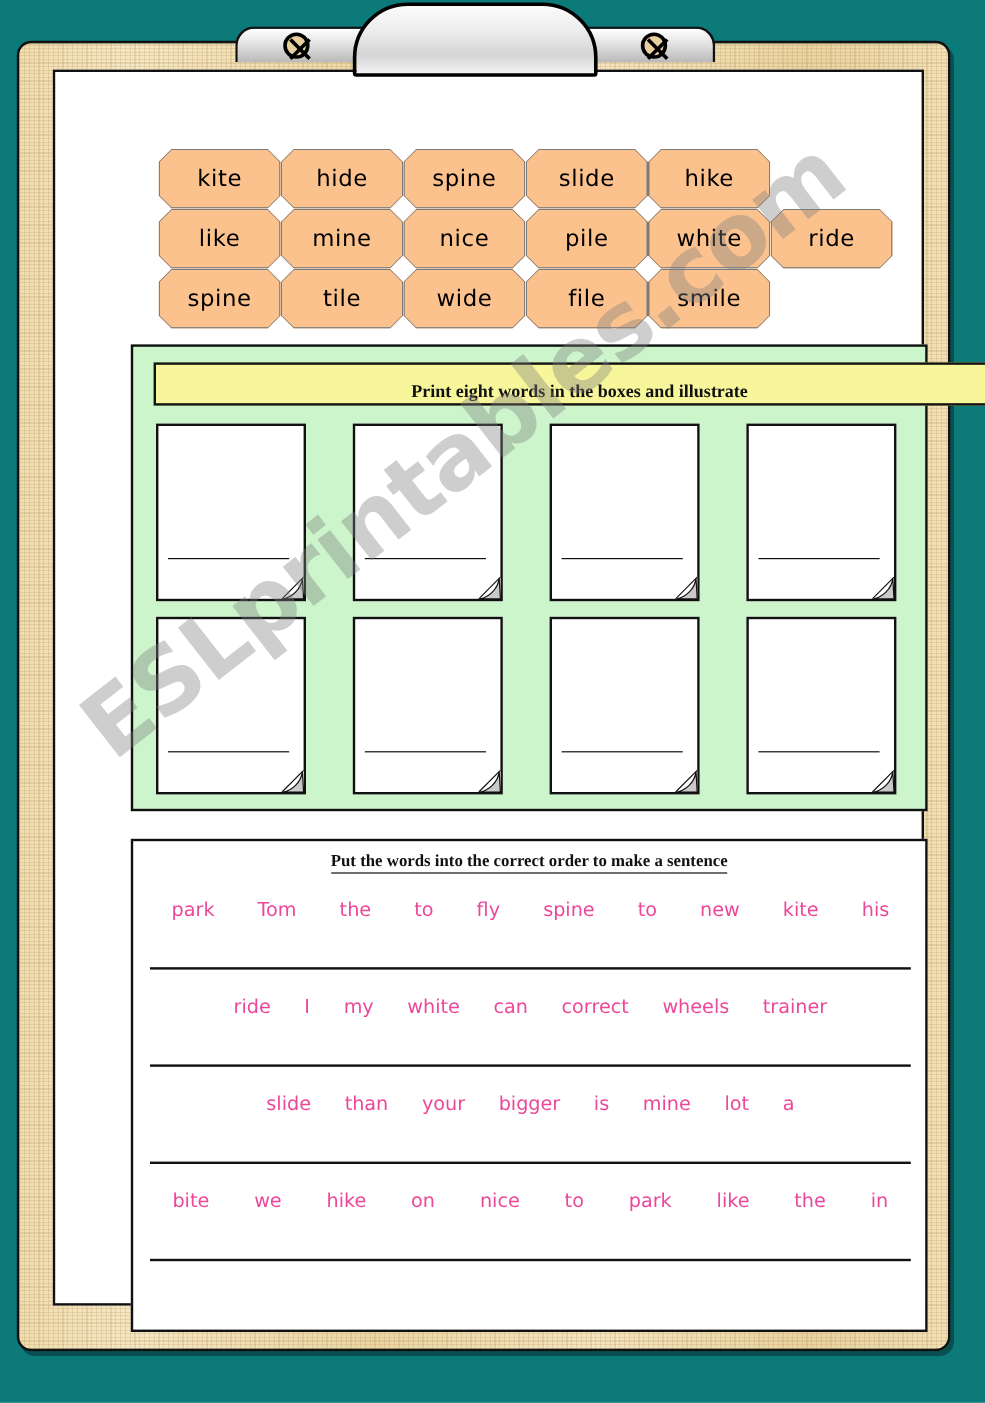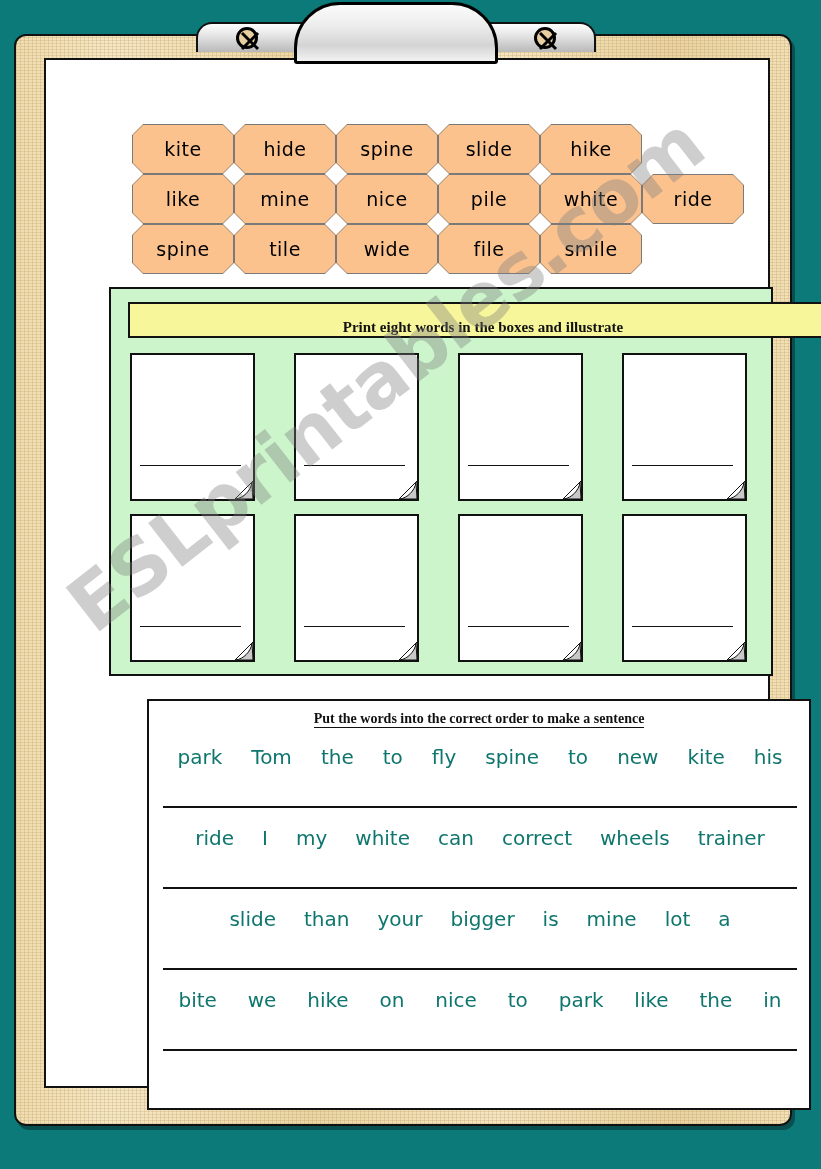--- a/index.html
+++ b/index.html
@@ -210,21 +210,20 @@
   
   #sentence-box {
     position: absolute;
     left: 63px;
     top: 639px;
     width: 664px;
     height: 411px;
     background: #ffffff;
     border: 2px solid #111;
     box-sizing: border-box;
-    margin-left: 38px;
   }
   #sentence-heading {
     position: absolute;
     top: 10px;
     left: 0;
     right: 0;
     text-align: center;
     font-family: "Liberation Serif", serif;
     font-size: 14px;
     font-weight: bold;
@@ -244,22 +243,22 @@
   .sentence-row.sr2 { top: 115px; }
   .sentence-row.sr3 { top: 196px; }
   .sentence-row.sr4 { top: 277px; }
 
   .sentence-words {
     display: flex;
     justify-content: space-around;
     align-items: center;
     height: 44px;
     font-family: "DejaVu Sans", sans-serif;
-    font-size: 20px;
-    color: #0f766e;
+    font-size: 16px;
+    color: #ec4899;
   }
   .sentence-words.centered { justify-content: center; gap: 28px; }
   .sentence-words .word { white-space: nowrap; }
   .sentence-rule {
     position: absolute;
     left: 0;
     right: 0;
     bottom: 8px;
     border-top: 2px solid #111;
     height: 0;

